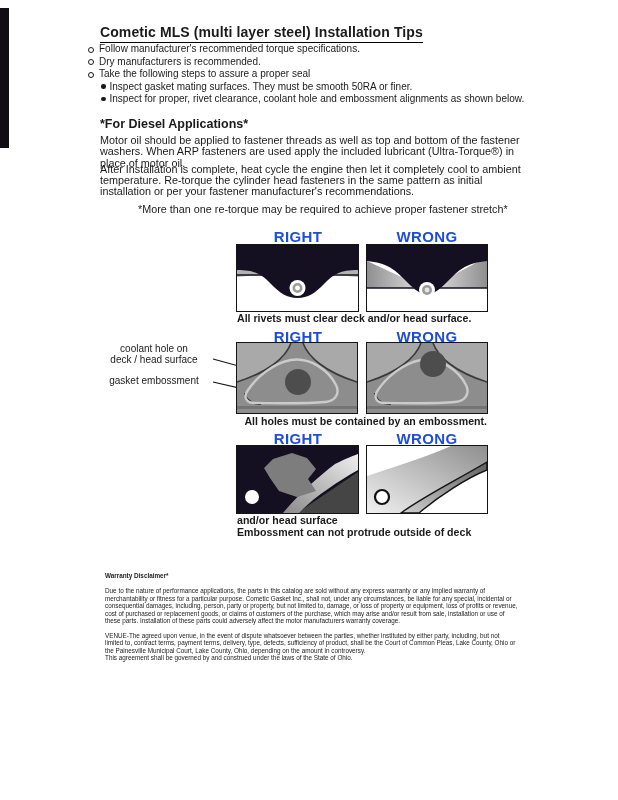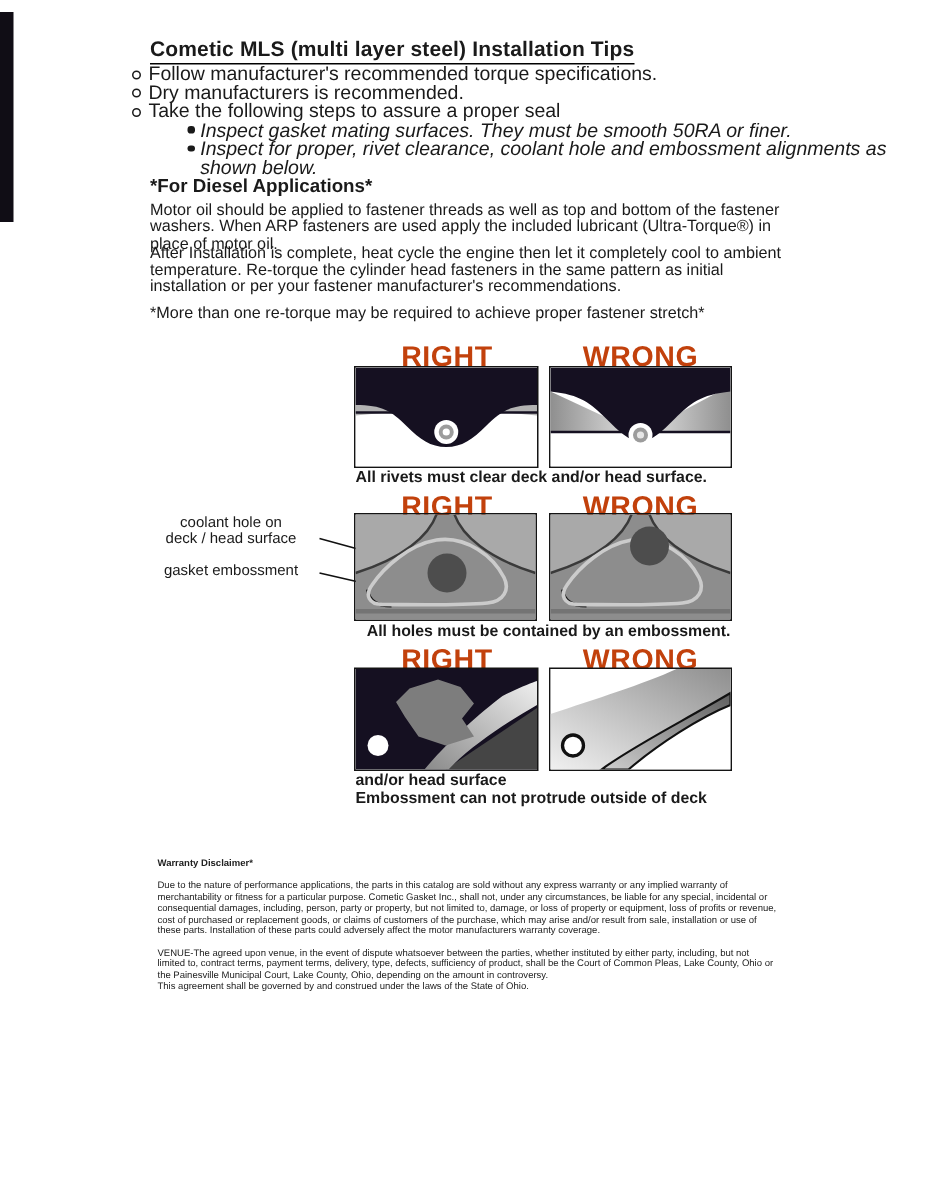--- a/index.html
+++ b/index.html
@@ -1,32 +1,32 @@
 <!DOCTYPE html>
 <html><head>
 <meta charset="utf-8">
 <style>
   html,body{margin:0;padding:0;background:#fff;}
   #page{position:relative;width:618px;height:668px;background:#fff;overflow:hidden;
         font-family:"Liberation Sans",sans-serif;color:#1a1a1a;}
   .mark{position:absolute;left:0;top:8px;width:9px;height:140px;background:#100d15;}
   .title{position:absolute;left:100px;top:24px;font-size:14px;font-weight:bold;
          border-bottom:1.6px solid #000;padding-bottom:2px;letter-spacing:.1px;}
-  .bullets{position:absolute;left:88px;top:43px;font-size:13px;line-height:12.6px;}
+  .bullets{position:absolute;left:88px;top:43px;font-size:10px;line-height:12.6px;}
   .b-row{display:flex;align-items:flex-start;}
   .b-dot{flex:0 0 auto;width:4px;height:4px;border:1px solid #1a1a1a;border-radius:50%;
          margin:3.5px 5px 0 0;}
-  .b-sub{margin-left:37px;font-style:italic;}
+  .b-sub{margin-left:13px;}
   .b-fill{flex:0 0 auto;width:4.5px;height:4.5px;background:#1a1a1a;border-radius:50%;
           margin:3.5px 4px 0 0;}
   .h2{position:absolute;left:100px;top:117px;font-size:12.5px;font-weight:bold;}
   .para{position:absolute;left:100px;width:430px;font-size:10.8px;line-height:11.3px;}
-  .p1{top:135px;} .p2{top:163.5px;} .pnote{top:204px;}
-  .dlabel{position:absolute;width:124px;text-align:center;font-size:19px;font-weight:600;
-          color:#c2410c;letter-spacing:.4px;}
+  .p1{top:135px;} .p2{top:163.5px;} .pnote{top:204px;margin-left:38px;}
+  .dlabel{position:absolute;width:124px;text-align:center;font-size:15px;font-weight:600;
+          color:#1d4ed8;letter-spacing:.4px;}
   .dbox{position:absolute;border:1.8px solid #141414;box-sizing:content-box;line-height:0;}
   .dbox svg{display:block;}
   .cap{position:absolute;font-size:10.6px;font-weight:bold;line-height:11.5px;}
   .lblock{position:absolute;left:96px;width:116px;text-align:center;font-size:10px;
           line-height:10.5px;}
   .legal{position:absolute;left:105px;top:572px;width:414px;font-size:6.35px;
          line-height:7.45px;color:#222;}
   .legal .lp{margin:0 0 7px 0;}
   .legal .lh{font-weight:bold;margin:0 0 8px 0;}
   .footer{position:absolute;left:389px;top:773px;font-size:14px;color:#2a2a2a;

